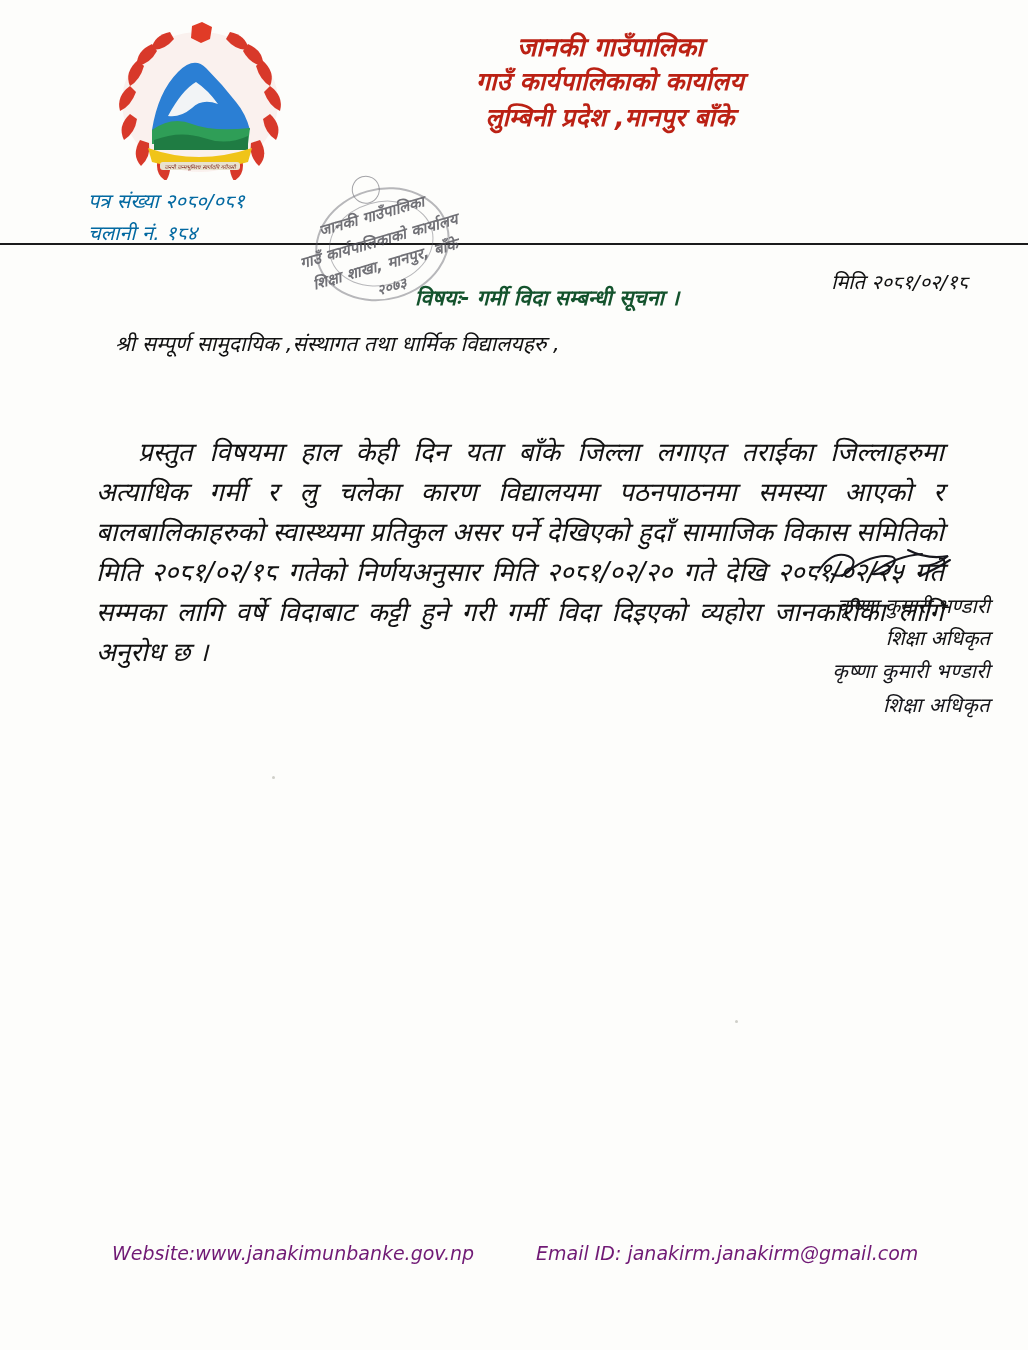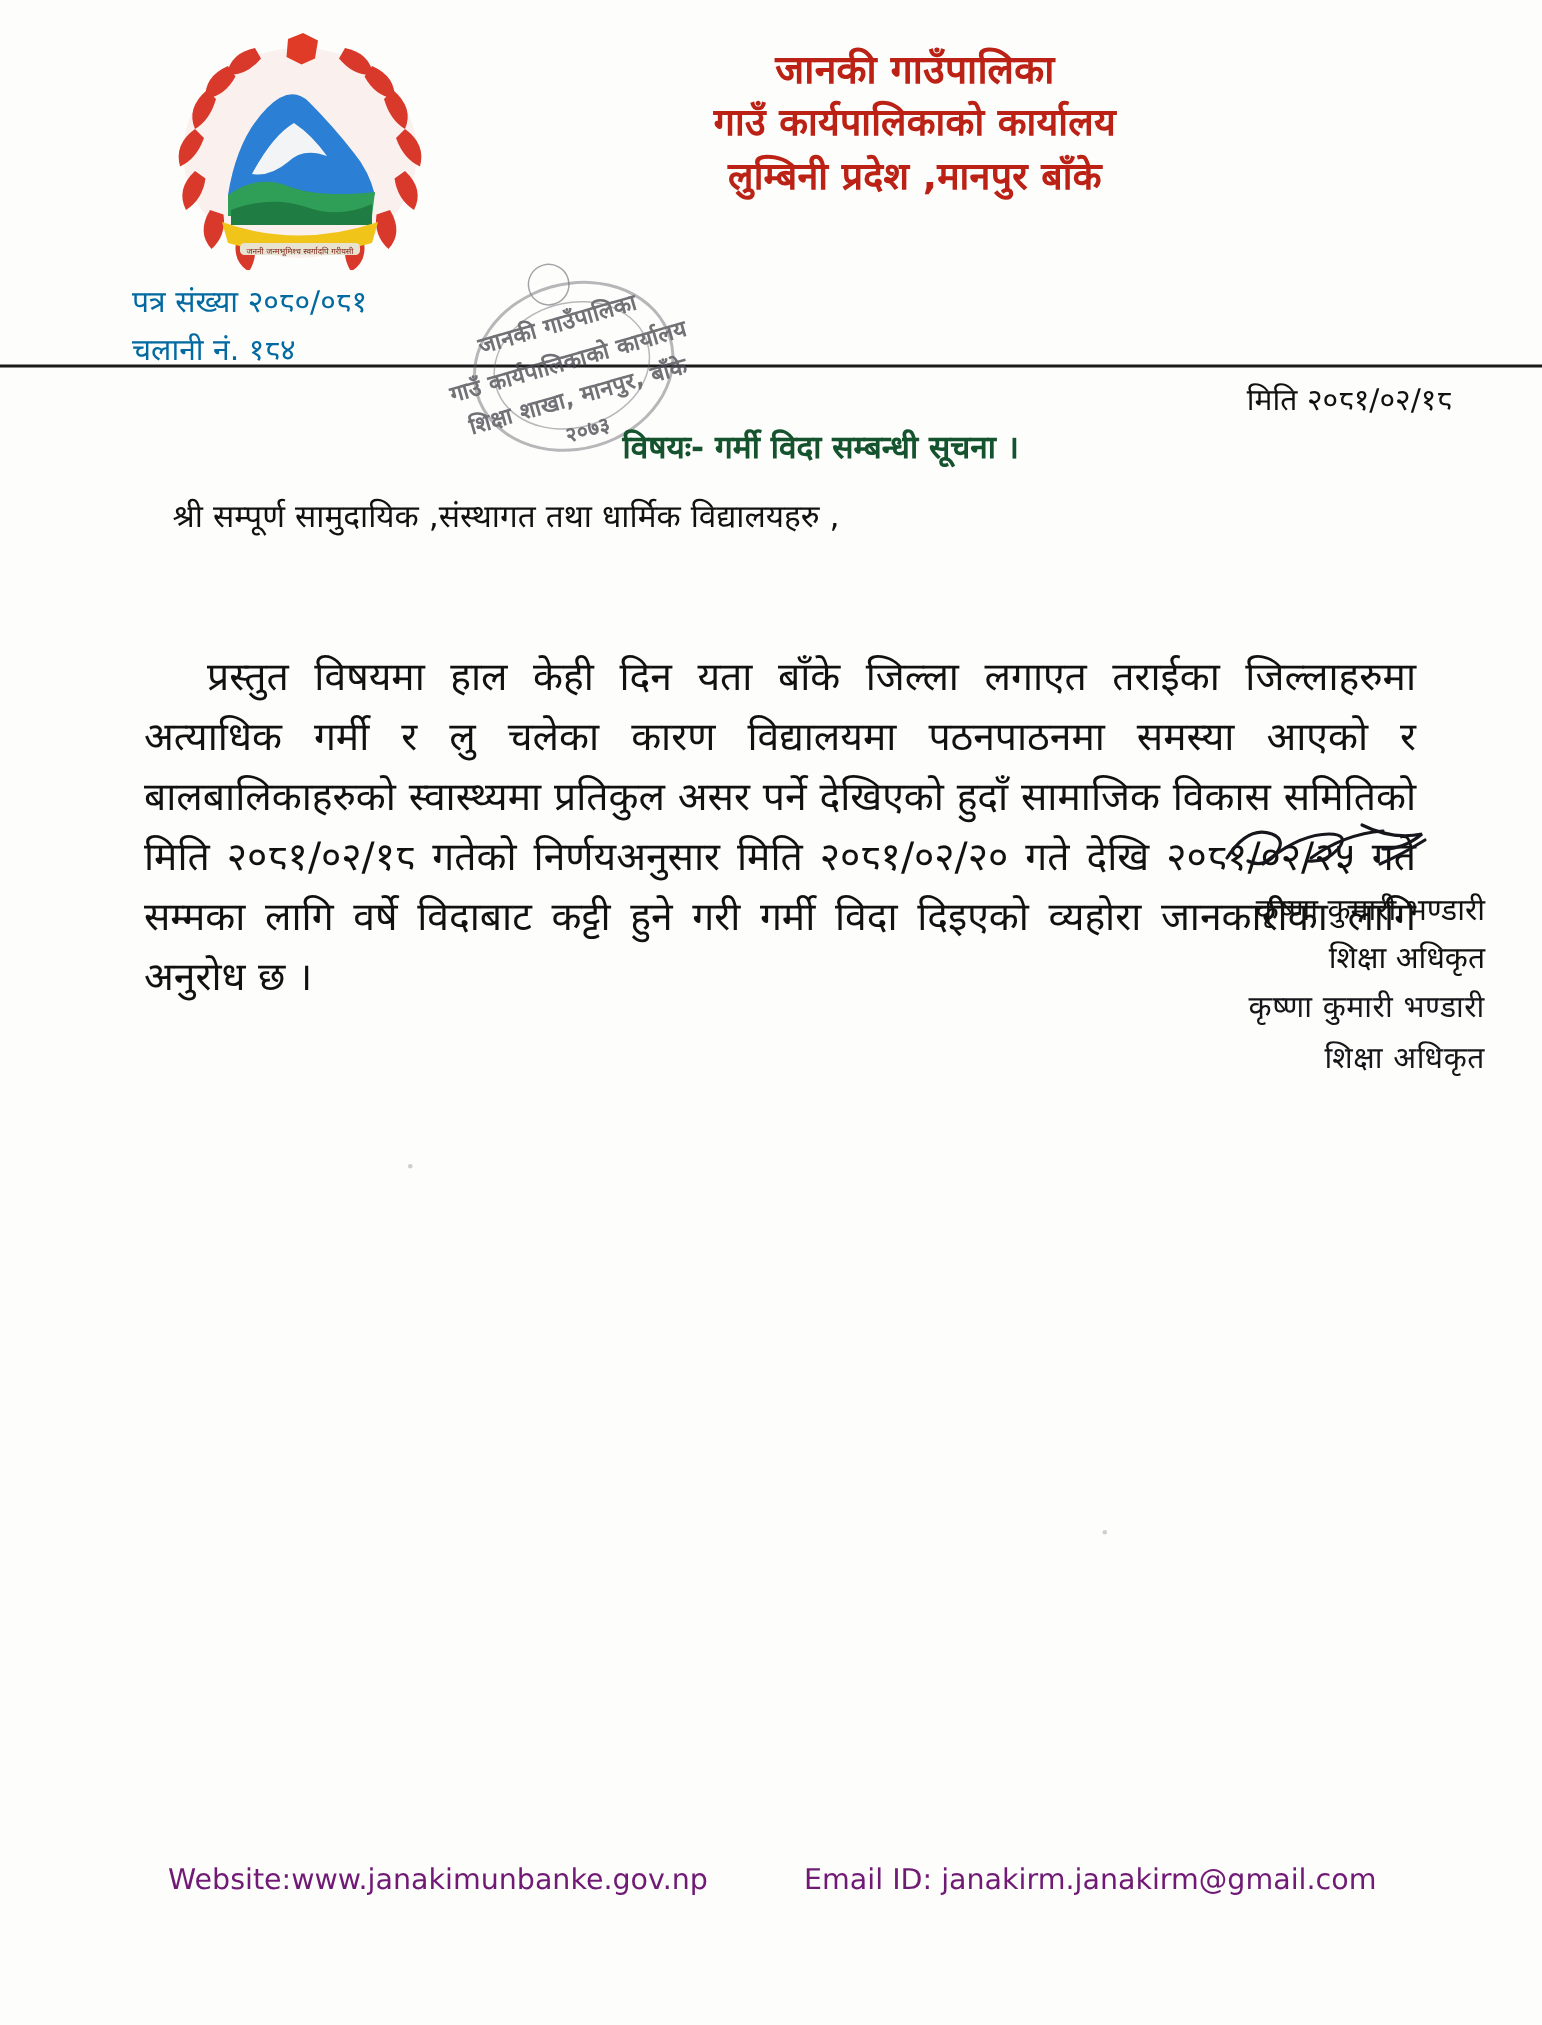--- a/index.html
+++ b/index.html
@@ -14,20 +14,21 @@
     position: relative;
     font-family: "DejaVu Sans", "Liberation Sans", sans-serif;
     color: #111111;
     overflow: hidden;
   }
 
   .page {
     position: absolute;
     inset: 0;
     background: #fdfdfb;
+    font-style: italic;
   }
 
   
   .header {
     position: absolute;
     top: 12px;
     left: 0;
     right: 0;
     height: 190px;
   }
@@ -75,21 +76,21 @@
     left: 0;
     right: 0;
     top: 243px;
     height: 2px;
     background: #1b1b1b;
   }
 
   .date-line {
     position: absolute;
     right: 60px;
-    top: 252px;
+    top: 268px;
     font-size: 20px;
     color: #111;
   }
 
   
   .stamp {
     position: absolute;
     left: 272px;
     top: 168px;
     width: 215px;

